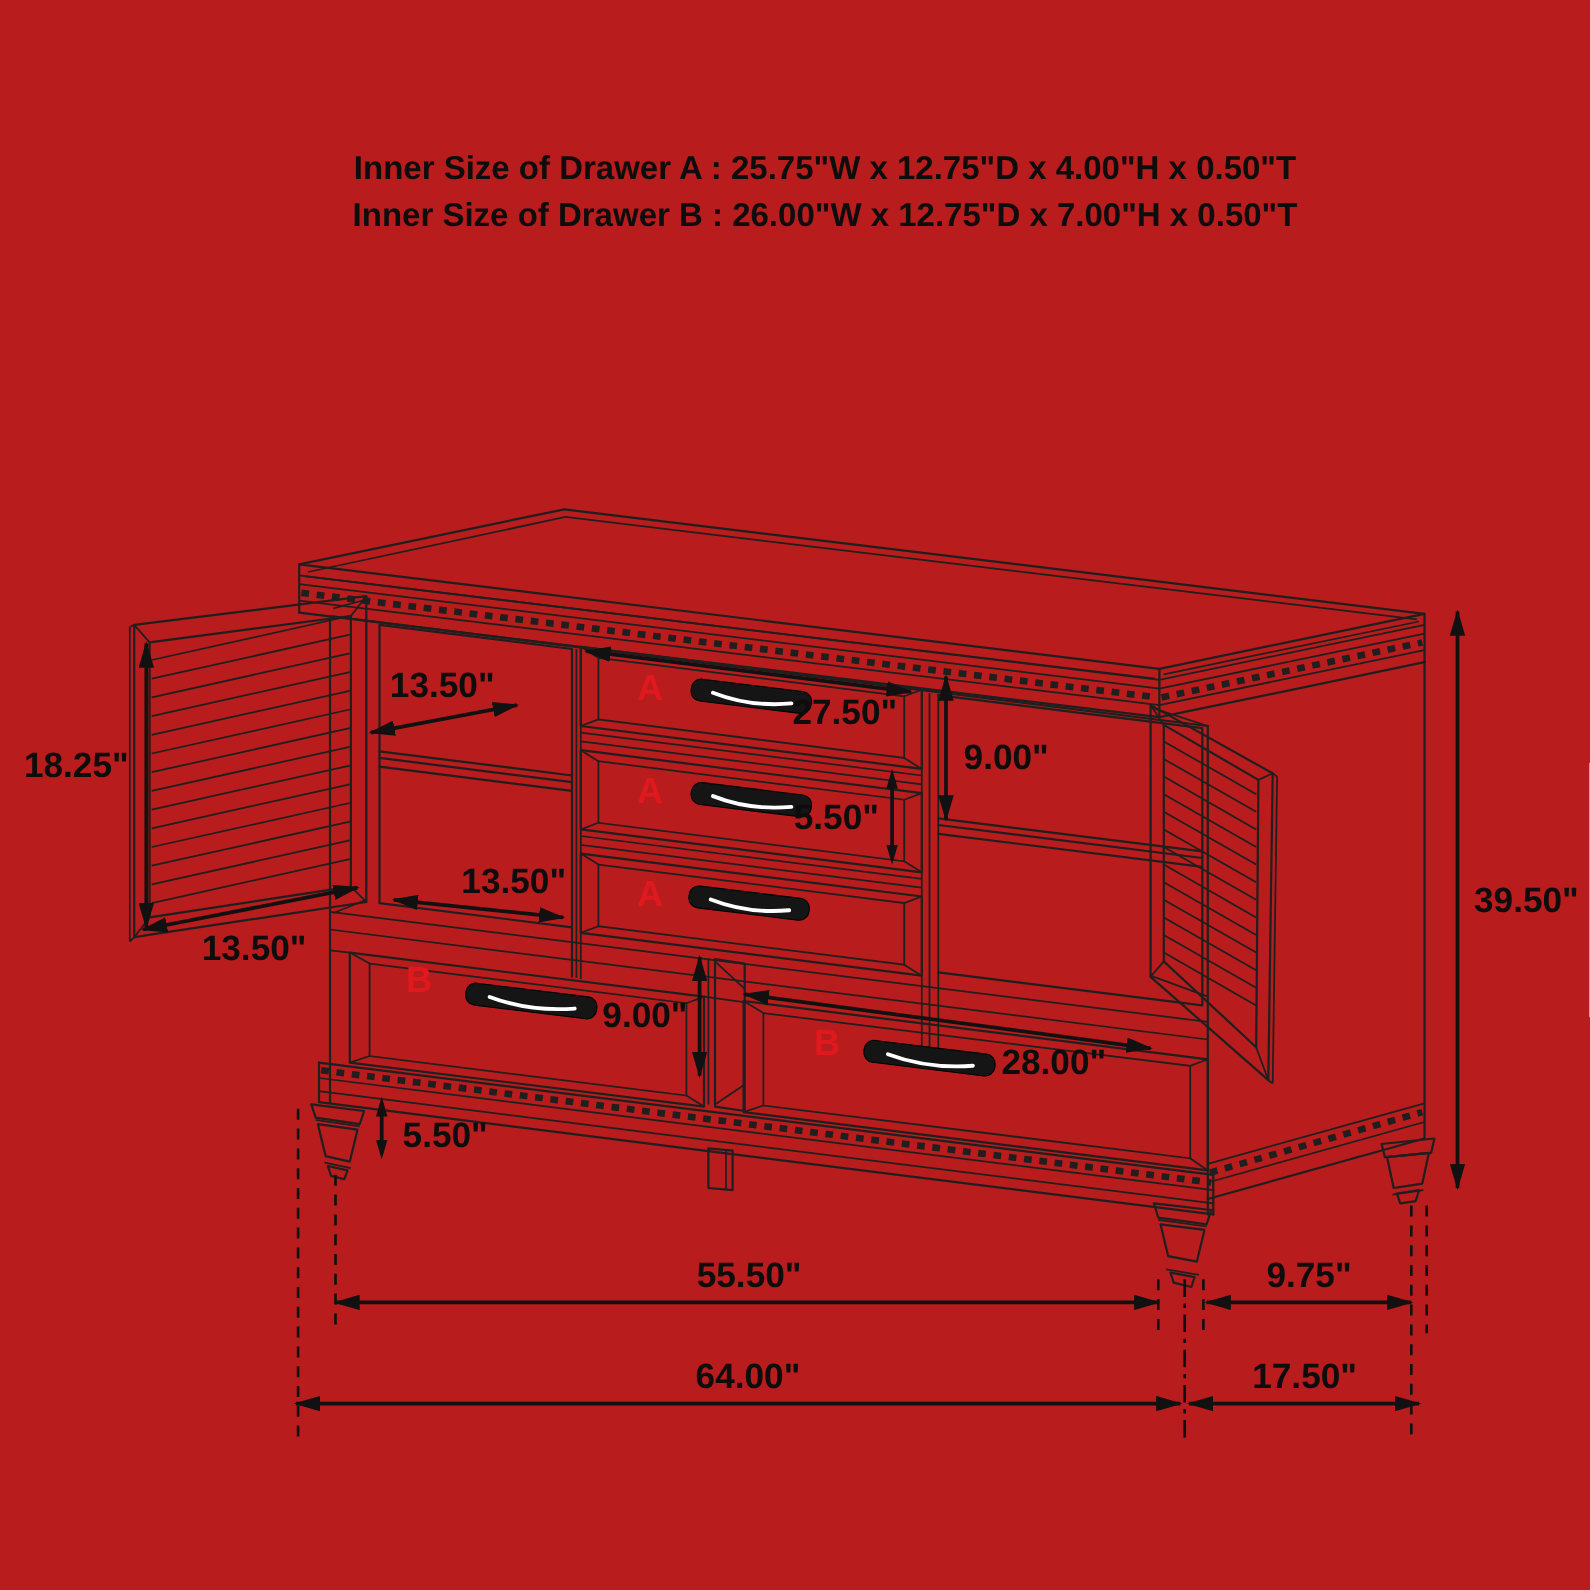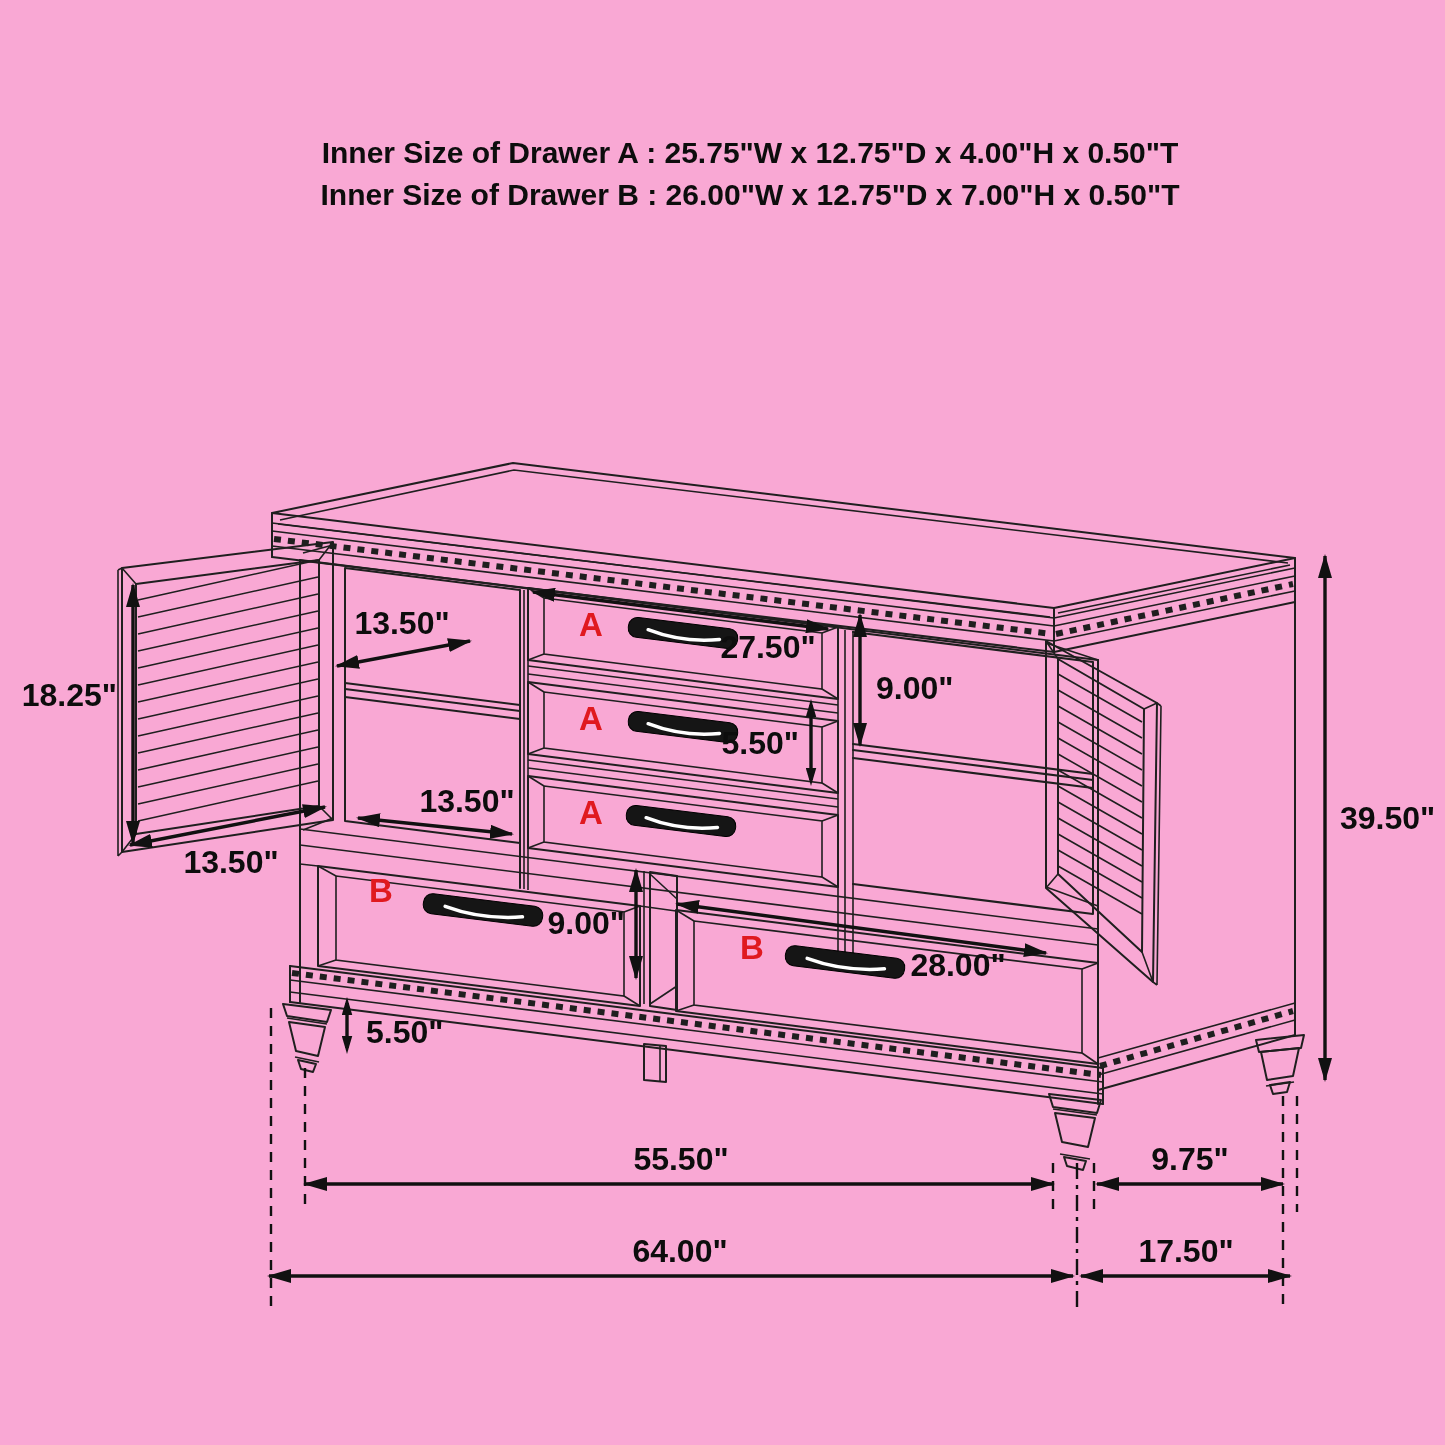--- a/index.html
+++ b/index.html
@@ -1,16 +1,16 @@
 <!DOCTYPE html>
 <html><head>
 <meta charset="utf-8">
 <style>
   html,body{margin:0;padding:0;background:#ffffff;}
-  .stage{position:relative;width:1445px;height:1445px;background:#f9a8d4;overflow:hidden;}
+  .stage{position:relative;width:1445px;height:1445px;background:#b91c1c;overflow:hidden;}
   svg{position:absolute;left:0;top:0;}
   .ln{stroke:#1f1f1f;stroke-width:2;fill:none;stroke-linecap:round;stroke-linejoin:round;}
   .lnthin{stroke:#1f1f1f;stroke-width:1.6;fill:none;}
   .hatch{stroke:#1f1f1f;stroke-width:6;fill:none;stroke-dasharray:7 7;}
   .dimline{stroke:#111111;stroke-width:3.4;fill:none;}
   .dash{stroke:#111111;stroke-width:2.4;fill:none;stroke-dasharray:10 8;}
   .dashdot{stroke:#111111;stroke-width:2.4;fill:none;stroke-dasharray:16 6 4 6;}
   .dim{font-family:"Liberation Sans",sans-serif;font-weight:bold;font-size:32px;fill:#0d0d0d;}
   .red{font-family:"Liberation Sans",sans-serif;font-weight:900;font-size:33px;fill:#e0191f;}
   .hdr{font-family:"Liberation Sans",sans-serif;font-weight:bold;font-size:30px;fill:#0d0d0d;letter-spacing:0px;}

